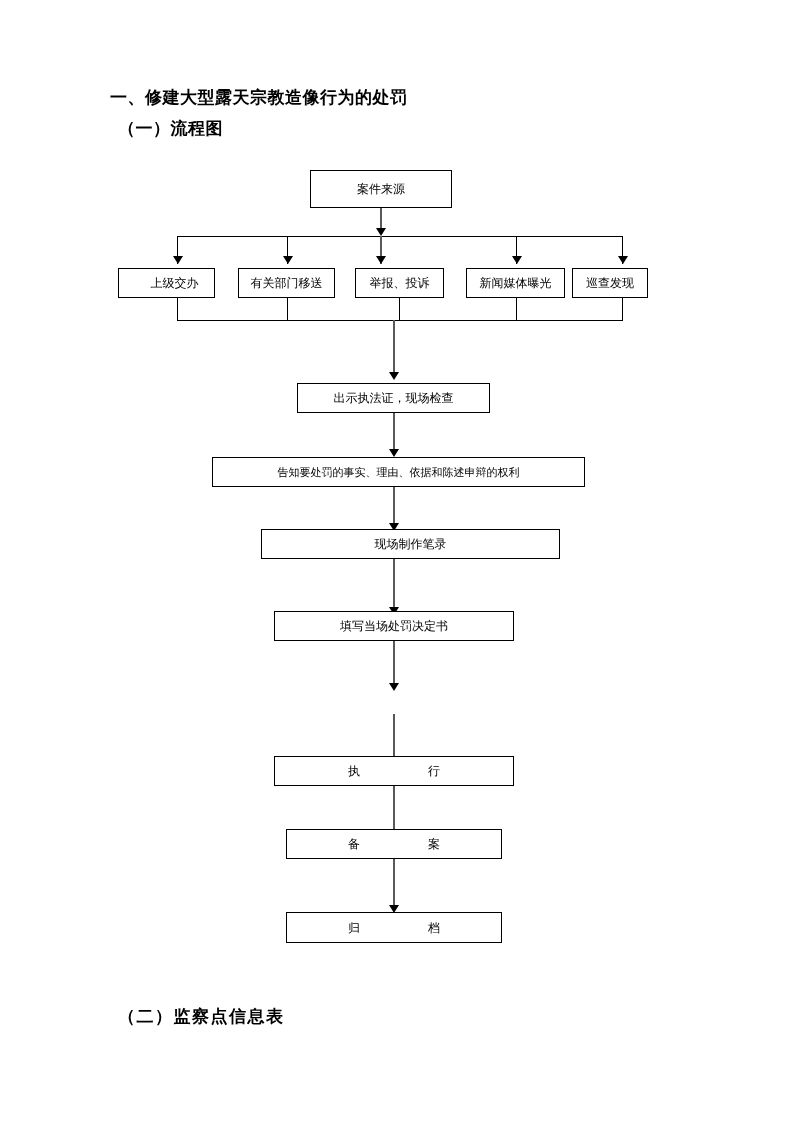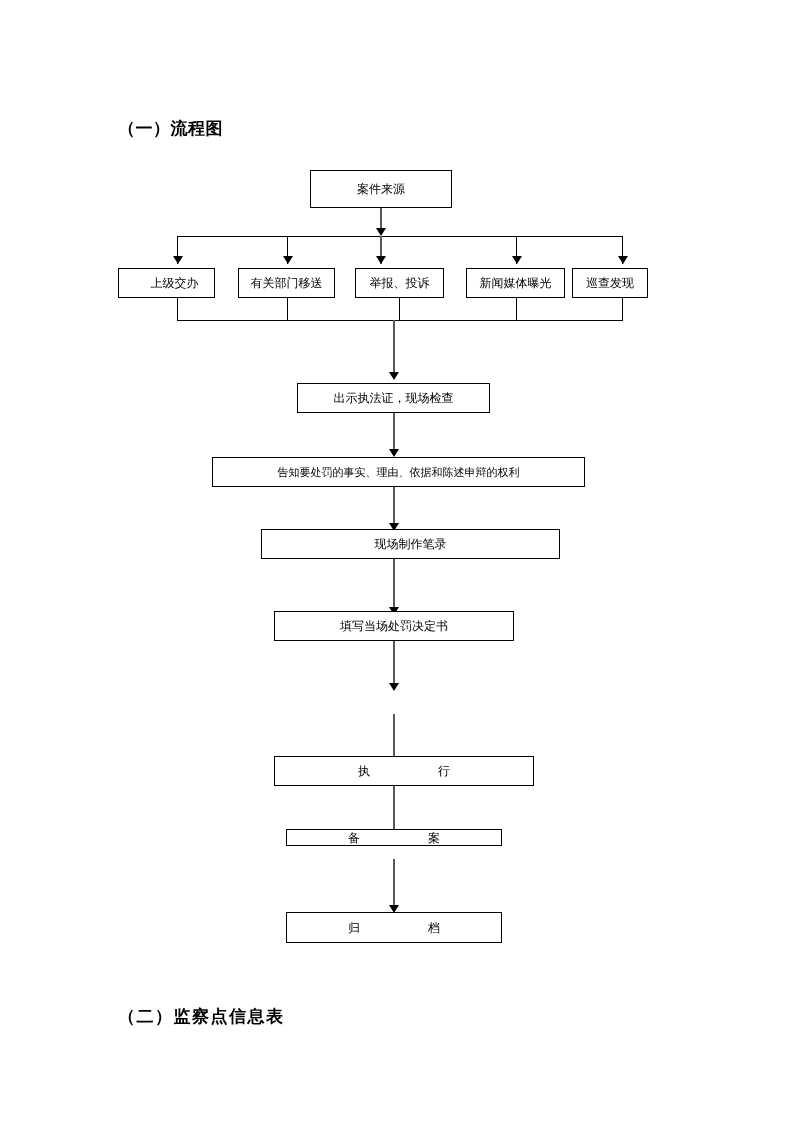--- a/index.html
+++ b/index.html
@@ -82,20 +82,21 @@
     border-right: 5px solid transparent;
     border-top: 8px solid #000000;
     z-index: 2;
   }
 </style>
 </head>
 <body>
 
 <div class="page">
 
+  <div class="heading" id="title-main">一、修建大型露天宗教造像行为的处罚</div>
 
   <div class="heading" id="title-sub">（一）流程图</div>
 
   <div class="node" style="left:310px; top:170px; width:142px; height:38px;">案件来源</div>
 
   <div class="vline" style="left:380px; top:208px; height:22px;"></div>
   <div class="arrowhead" style="left:376px; top:228px;"></div>
 
   <div class="hline" style="left:177px; top:236px; width:446px;"></div>
 
@@ -152,26 +153,26 @@
 
   <div class="node" style="left:274px; top:611px; width:240px; height:30px;">填写当场处罚决定书</div>
 
   <div class="vline" style="left:393px; top:641px; height:48px;"></div>
   <div class="arrowhead" style="left:389px; top:683px;"></div>
 
 
   <div class="vline" style="left:393px; top:714px; height:48px;"></div>
   <div class="arrowhead" style="left:389px; top:756px;"></div>
 
-  <div class="node spaced" style="left:274px; top:756px; width:260px; height:30px;">执　　　行</div>
+  <div class="node spaced" style="left:274px; top:756px; width:240px; height:30px;">执　　　行</div>
 
   <div class="vline" style="left:393px; top:786px; height:52px;"></div>
   <div class="arrowhead" style="left:389px; top:832px;"></div>
 
-  <div class="node spaced" style="left:286px; top:829px; width:216px; height:17px;">备　　　案</div>
+  <div class="node spaced" style="left:286px; top:829px; width:216px; height:30px;">备　　　案</div>
 
   <div class="vline" style="left:393px; top:859px; height:52px;"></div>
   <div class="arrowhead" style="left:389px; top:905px;"></div>
 
   <div class="node spaced" style="left:286px; top:912px; width:216px; height:31px;">归　　　档</div>
 
   <div class="heading" id="caption-bottom">（二）监察点信息表</div>
 
 </div>
 

